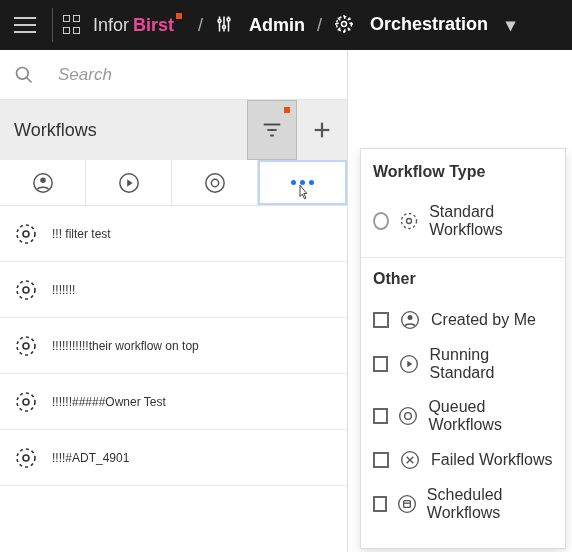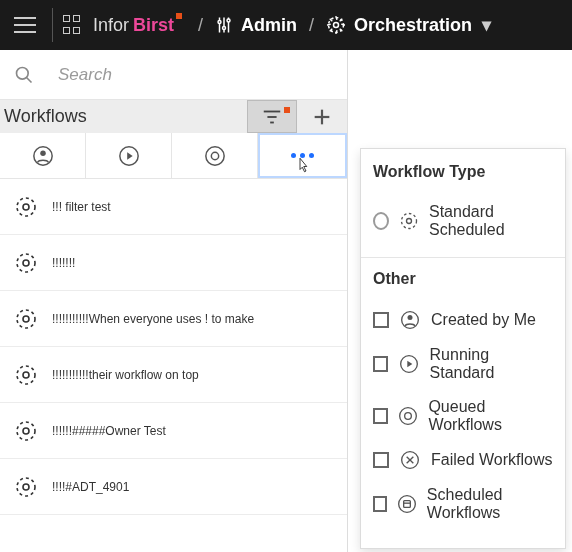--- a/index.html
+++ b/index.html
@@ -23,21 +23,21 @@
   .hamburger span { display: block; height: 2px; width: 22px; background: #ccc; margin: 0 auto; }
   .tb-divider { width: 1px; height: 34px; background: #555; }
   .app-icon { display:flex; flex-wrap:wrap; width:20px; height:20px; gap:3px; }
   .app-icon i { width:7px; height:7px; border:1.5px solid #ccc; display:block; }
   .brand { display:flex; align-items:baseline; position:relative; gap:4px;}
   .brand .thin { font-weight:300; color:#ddd; }
   .brand .bold { font-weight:700; color:#ec4899; }
   .brand .dot { position:absolute; top:-2px; right:-8px; width:6px; height:6px; background:#e84f18; }
   .breadcrumb { display:flex; align-items:center; gap:12px; margin-left:14px; }
   .bc-slash { color:#aaa; }
-  .bc-item { display:flex; align-items:center; gap:8px; color:#fff; font-weight:600; cursor:pointer;}
+  .bc-item { display:flex; align-items:flex-start; gap:16px; color:#fff; font-weight:600; cursor:pointer;}
   .bc-item svg { stroke:#fff; }
   .bc-caret { color:#ccc; margin-left:2px; }
   
   .body { display:flex; height: calc(100% - 50px); }
   .left {
     width: 348px;
     border-right: 1px solid #ddd;
     background: #fff;
     display:flex; flex-direction:column;
   }
@@ -47,23 +47,23 @@
     padding: 0 12px 0 14px;
     border-bottom: 1px solid #e5e5e5;
     color:#767676;
   }
   .search-row input {
     border:none; outline:none; font-size:17px; flex:1; color:#333;
     font-style: italic; background:transparent;
   }
   .search-row input::placeholder { color:#9a9a9a; font-style: italic; }
   .section-row {
-    height:33px; background:#ededed;
+    height:60px; background:#ededed;
     display:flex; align-items:center; justify-content:space-between;
-    padding-left:4px;
+    padding-left:14px;
   }
   .section-title { font-size:18px; color:#333; }
   .section-actions { display:flex; height:100%; }
   .sq-btn {
     width:50px; height:100%;
     display:flex; align-items:center; justify-content:center;
     cursor:pointer; position:relative;
     color:#555;
   }
   .sq-btn.active { background:#d7d7d7; border:1px solid #bbb; }
@@ -240,27 +240,20 @@
             <circle cx="12" cy="12" r="9" stroke-dasharray="3 3"></circle>
             <circle cx="12" cy="12" r="3"></circle>
           </svg>
         <span>!!!!!!!</span>
       </div>
       <div class="wf-item">
         <svg width="24" height="24" viewBox="0 0 24 24" fill="none" stroke="#333" stroke-width="1.6">
             <circle cx="12" cy="12" r="9" stroke-dasharray="3 3"></circle>
             <circle cx="12" cy="12" r="3"></circle>
           </svg>
-        <span>!!!!!!!!!!!When everyone uses ! to make</span>
-      </div>
-      <div class="wf-item">
-        <svg width="24" height="24" viewBox="0 0 24 24" fill="none" stroke="#333" stroke-width="1.6">
-            <circle cx="12" cy="12" r="9" stroke-dasharray="3 3"></circle>
-            <circle cx="12" cy="12" r="3"></circle>
-          </svg>
         <span>!!!!!!!!!!!their workflow on top</span>
       </div>
       <div class="wf-item">
         <svg width="24" height="24" viewBox="0 0 24 24" fill="none" stroke="#333" stroke-width="1.6">
             <circle cx="12" cy="12" r="9" stroke-dasharray="3 3"></circle>
             <circle cx="12" cy="12" r="3"></circle>
           </svg>
         <span>!!!!!!#####Owner Test</span>
       </div>
       <div class="wf-item">
@@ -279,21 +272,21 @@
 
 
       <div class="radio-row">
         <div class="radio"></div>
         <span class="row-icon">
           <svg width="20" height="20" viewBox="0 0 24 24" fill="none" stroke="#555" stroke-width="1.6">
               <circle cx="12" cy="12" r="9" stroke-dasharray="3 3"></circle>
               <circle cx="12" cy="12" r="3"></circle>
             </svg>
         </span>
-        <span>Standard Scheduled</span>
+        <span>Standard Workflows</span>
       </div>
 
       <div class="pop-hr"></div>
 
       <div class="pop-title">Other</div>
 
       <div class="check-row">
         <div class="checkbox"></div>
         <span class="row-icon">
           <svg width="20" height="20" viewBox="0 0 24 24" fill="none" stroke="#555" stroke-width="1.6">

